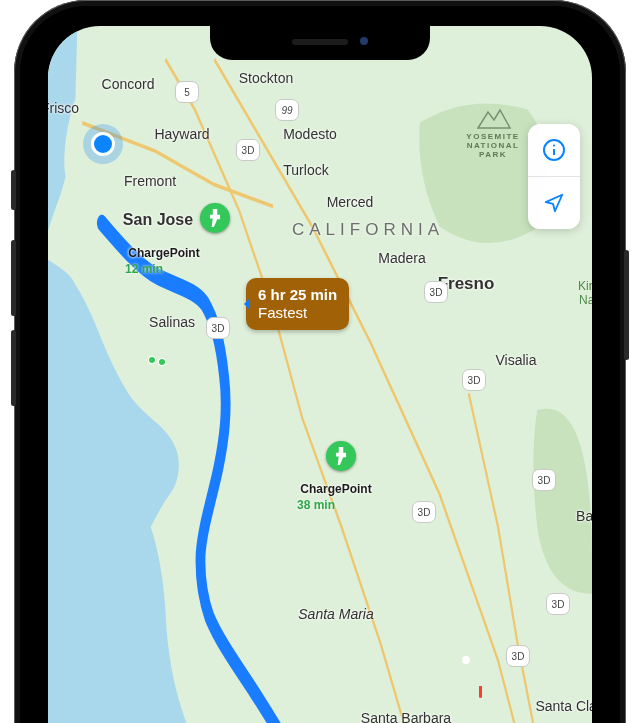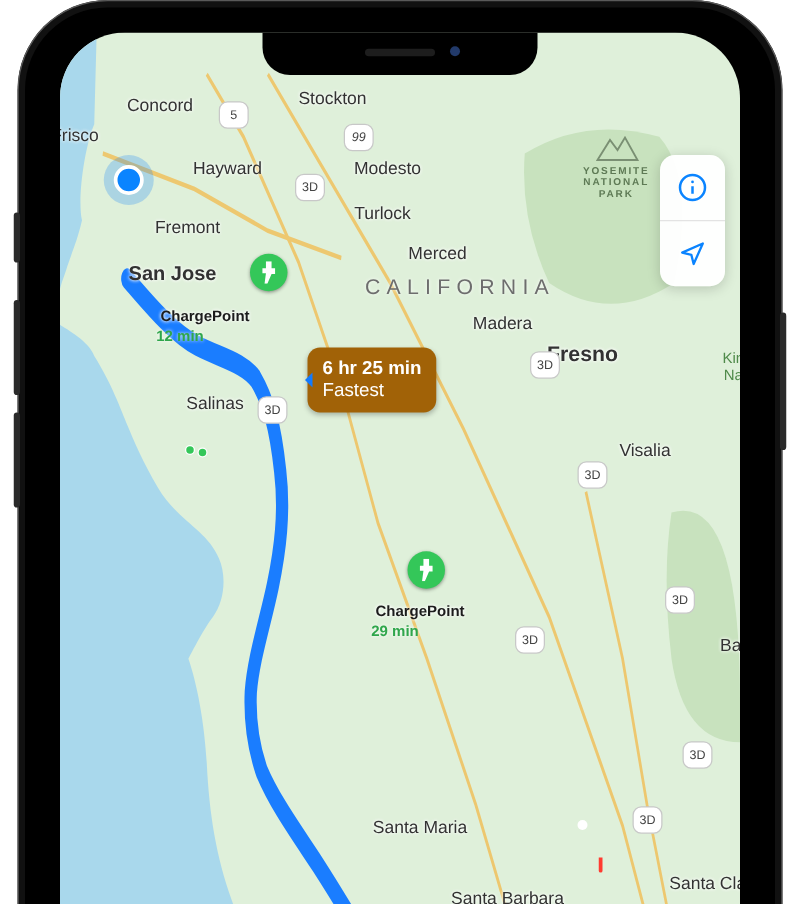--- a/index.html
+++ b/index.html
@@ -372,28 +372,28 @@
             </svg>
         </span>
 
         <span class="city" style="left:80px; top:58px;">Concord</span>
         <span class="city" style="left:218px; top:52px;">Stockton</span>
         <span class="city" style="left:12px;  top:82px;">Frisco</span>
         <span class="city" style="left:134px; top:108px;">Hayward</span>
         <span class="city" style="left:262px; top:108px;">Modesto</span>
         <span class="city" style="left:102px; top:155px;">Fremont</span>
         <span class="city" style="left:258px; top:144px;">Turlock</span>
-        <span class="city major" style="left:84px; top:194px;padding-left:12px;">San Jose</span>
+        <span class="city major" style="left:104px; top:194px;padding-left:12px;">San Jose</span>
         <span class="city" style="left:302px; top:176px;">Merced</span>
         <span class="city" style="left:354px; top:232px;">Madera</span>
         <span class="city big" style="left:418px; top:258px;">Fresno</span>
         <span class="city" style="left:124px; top:296px;">Salinas</span>
         <span class="city" style="left:468px; top:334px;">Visalia</span>
         <span class="city" style="left:544px; top:490px;">Bake</span>
-        <span class="city" style="left:288px; top:635px;">Santa Maria</span>
+        <span class="city" style="left:288px; top:588px;font-style:italic;">Santa Maria</span>
         <span class="city" style="left:358px; top:692px;">Santa Barbara</span>
         <span class="city" style="left:524px; top:680px;">Santa Clarit</span>
 
         <span class="shield" style="left:139px; top:66px;">5</span>
         <span class="shield" style="left:239px; top:84px;font-style:italic;">99</span>
         <span class="shield" style="left:200px; top:124px;">3D</span>
         <span class="shield" style="left:170px; top:302px;">3D</span>
         <span class="shield" style="left:388px; top:266px;">3D</span>
         <span class="shield" style="left:426px; top:354px;">3D</span>
         <span class="shield" style="left:496px; top:454px;">3D</span>
@@ -413,21 +413,21 @@
         </span>
         <span class="chargepoint-label" style="left:116px; top:220px;">ChargePoint</span>
         <span class="chargepoint-time" style="left:96px;  top:236px;">12 min</span>
 
         <span class="ev-pin" style="left:293px; top:430px;">
           <svg viewBox="0 0 10 16">
               <path d="M3 0 V5 H0.5 V8.5 H3 L2 16 H4 L7 9 H9.5 V5 H7 V0 H5 V5 H5 V0Z" fill="#fff"></path>
             </svg>
         </span>
         <span class="chargepoint-label" style="left:288px; top:456px;">ChargePoint</span>
-        <span class="chargepoint-time" style="left:268px; top:472px;">29 min</span>
+        <span class="chargepoint-time" style="left:268px; top:472px;">38 min</span>
 
         <span class="dest-pin" style="left:432px; top:672px;">
           <span class="head"></span><span class="stem"></span>
         </span>
 
         <div class="route-bubble" style="left:198px; top:252px;">
           <div>6 hr 25 min</div>
           <div class="sub">Fastest</div>
         </div>
 

